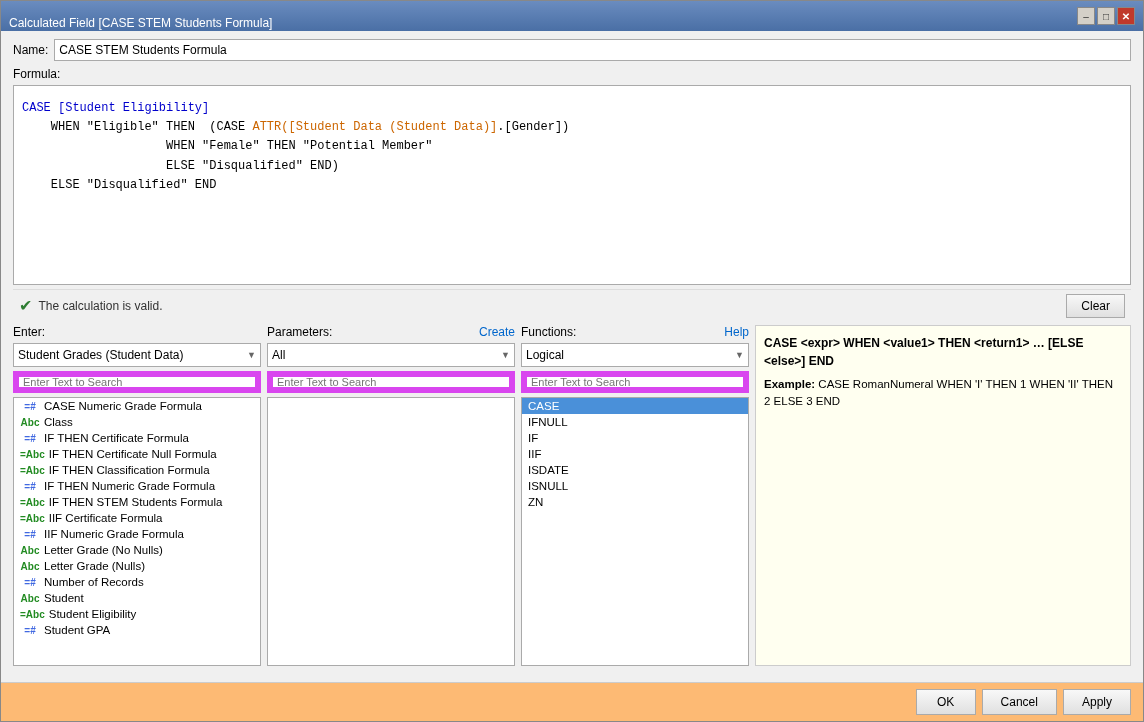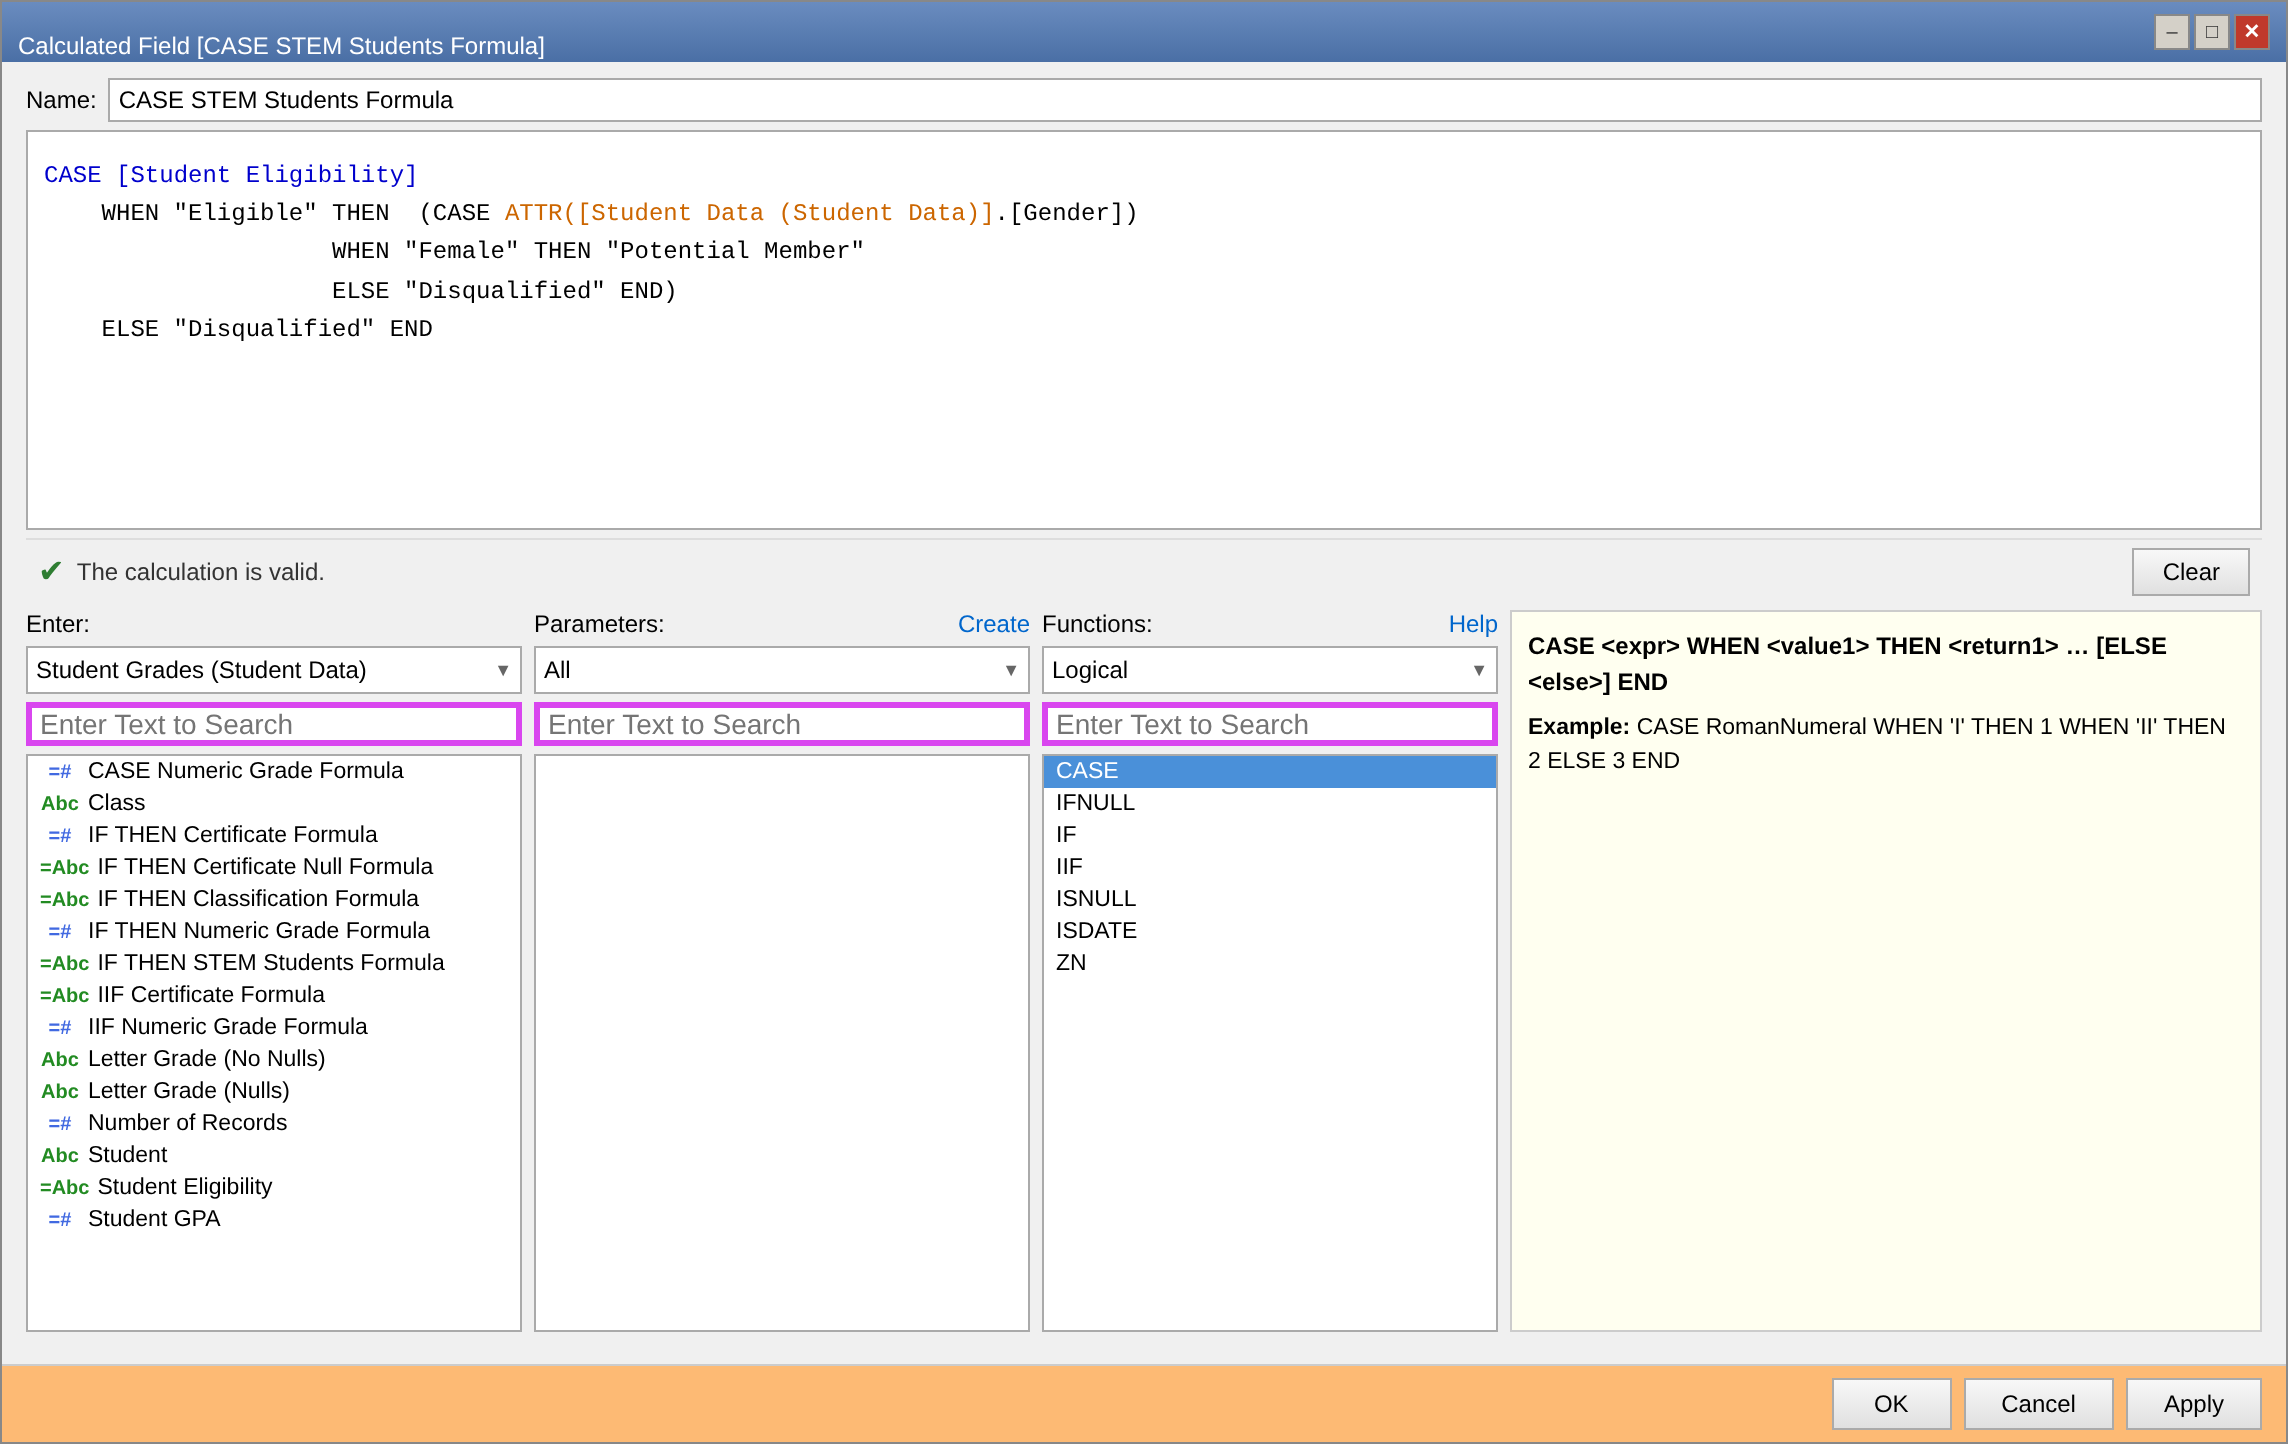--- a/index.html
+++ b/index.html
@@ -183,23 +183,23 @@
       align-items: center;
       justify-content: space-between;
       cursor: pointer;
     }
     .panel-dropdown-arrow {
       font-size: 9px;
       color: #666;
     }
     .search-box {
       height: 22px;
-      border: 3px solid #d946ef;
+      border: 6px solid #d946ef;
       background: white;
-      font-size: 14px;
+      font-size: 11px;
       padding: 2px 4px;
       width: 100%;
       color: #999;
     }
     .list-box {
       border: 1px solid #aaa;
       background: white;
       flex: 1;
       overflow-y: auto;
       overflow-x: hidden;
@@ -276,20 +276,21 @@
     </div>
   </div>
 
   <div class="content">
 
     <div class="name-row">
       <span class="name-label">Name:</span>
       <input class="name-input" type="text" value="CASE STEM Students Formula" style="">
     </div>
 
+    <div class="formula-label">Formula:</div>
 
     <div class="formula-editor">
       <span class="kw-blue">CASE </span><span class="kw-blue">[Student Eligibility]</span><br>
       &nbsp;&nbsp;&nbsp;&nbsp;WHEN "Eligible" THEN &nbsp;(CASE <span class="kw-orange">ATTR([Student Data (Student Data)]</span>.[Gender])<br>
       &nbsp;&nbsp;&nbsp;&nbsp;&nbsp;&nbsp;&nbsp;&nbsp;&nbsp;&nbsp;&nbsp;&nbsp;&nbsp;&nbsp;&nbsp;&nbsp;&nbsp;&nbsp;&nbsp;&nbsp;WHEN "Female" THEN "Potential Member"<br>
       &nbsp;&nbsp;&nbsp;&nbsp;&nbsp;&nbsp;&nbsp;&nbsp;&nbsp;&nbsp;&nbsp;&nbsp;&nbsp;&nbsp;&nbsp;&nbsp;&nbsp;&nbsp;&nbsp;&nbsp;ELSE "Disqualified" END)<br>
       &nbsp;&nbsp;&nbsp;&nbsp;ELSE "Disqualified" END
     </div>
 
     <div class="status-bar">
@@ -405,24 +406,24 @@
             <div class="list-item">
               <span>IFNULL</span>
             </div>
             <div class="list-item">
               <span>IF</span>
             </div>
             <div class="list-item">
               <span>IIF</span>
             </div>
             <div class="list-item">
+              <span>ISDATE</span>
+            </div>
+            <div class="list-item">
               <span>ISNULL</span>
-            </div>
-            <div class="list-item">
-              <span>ISDATE</span>
             </div>
             <div class="list-item">
               <span>ZN</span>
             </div>
           </div>
       </div>
 
       <div class="help-panel">
         <div class="help-title">CASE &lt;expr&gt; WHEN &lt;value1&gt; THEN &lt;return1&gt; … [ELSE &lt;else&gt;] END</div>
         <div class="help-example">

